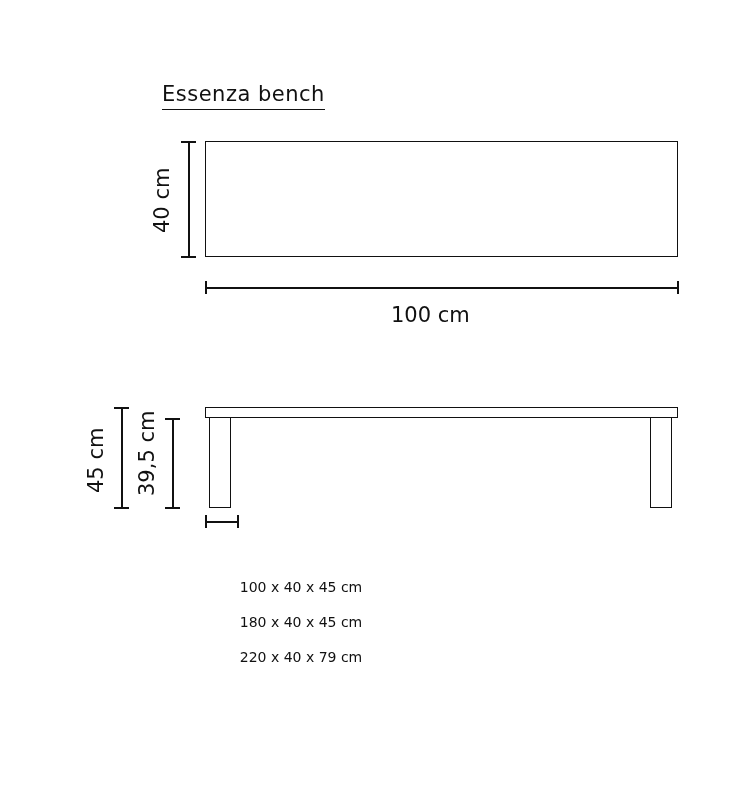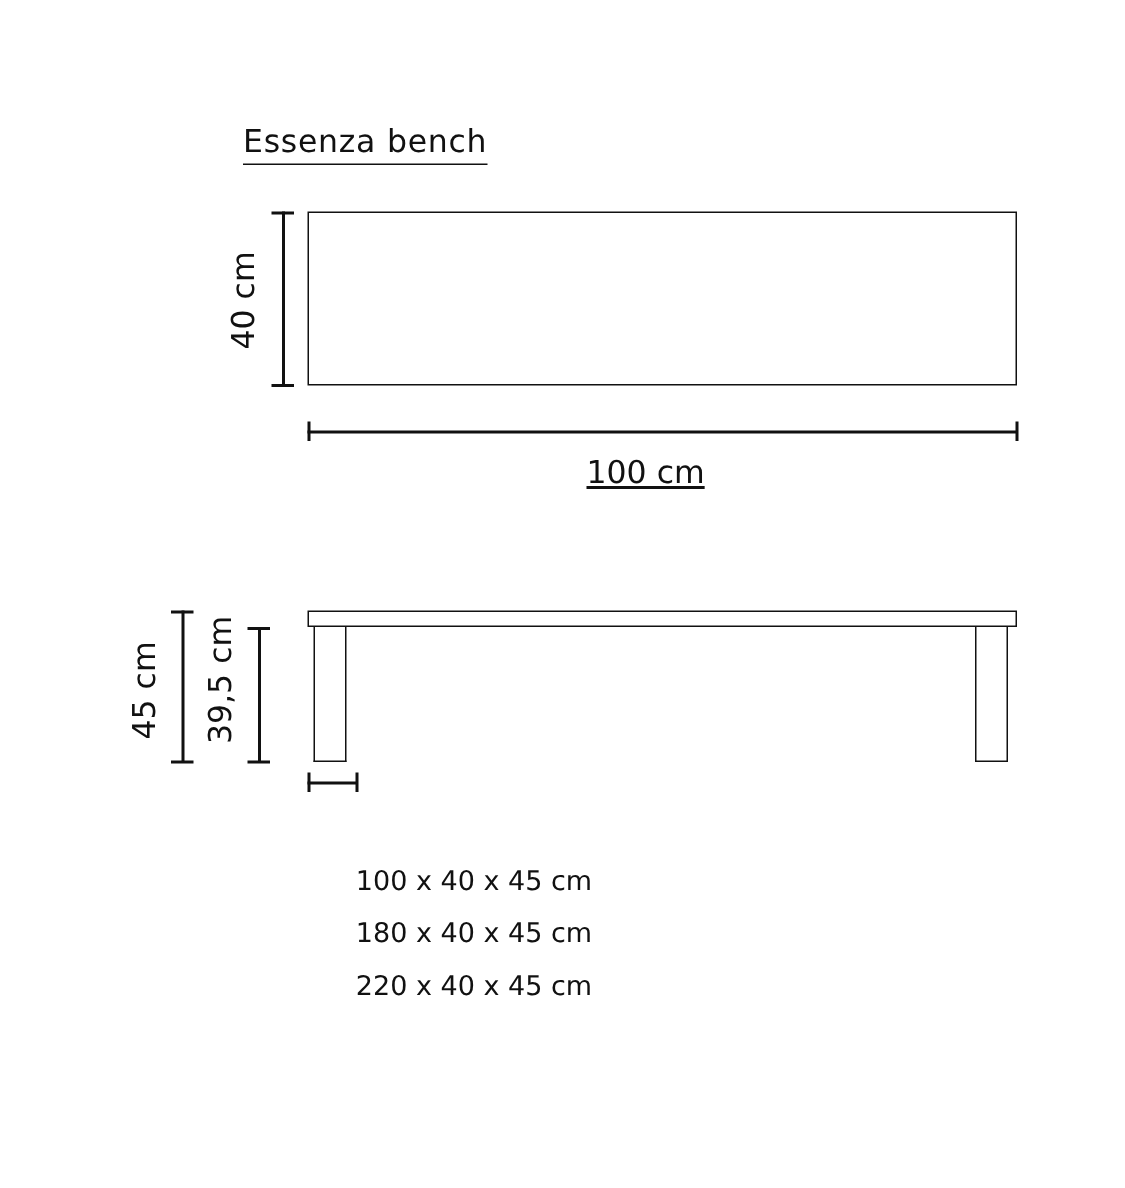--- a/index.html
+++ b/index.html
@@ -62,25 +62,25 @@
     white-space: nowrap;
   }
   .vert {
     writing-mode: vertical-rl;
     transform: rotate(180deg);
     text-align: center;
   }
 
   .dimlist {
     position: absolute;
-    left: 16px;
+    left: 1px;
     top: 570px;
     width: 600px;
     text-align: center;
-    font-size: 18px;
+    font-size: 14px;
     line-height: 35px;
     color: #111;
   }
   .dimlist div { white-space: nowrap; }
 
   
   .seat-top {
     position: absolute;
     left: 205px;
     top: 407px;
@@ -113,21 +113,21 @@
   <div class="top-rect"></div>
 
   <div class="ln v" style="left:188px; top:141px; height:117px;"></div>
   <div class="ln h" style="left:181px; top:141px; width:15px;"></div>
   <div class="ln h" style="left:181px; top:256px; width:15px;"></div>
   <div class="lbl vert" style="left:150px; top:152px; height:96px;">40 cm</div>
 
   <div class="ln h" style="left:205px; top:287px; width:473px;"></div>
   <div class="ln v" style="left:205px; top:281px; height:13px;"></div>
   <div class="ln v" style="left:677px; top:281px; height:13px;"></div>
-  <div class="lbl" style="left:391px; top:303px;text-decoration:underline;">100 cm</div>
+  <div class="lbl" style="left:391px; top:303px;">100 cm</div>
 
   <div class="seat-top"></div>
   <div class="leg leg-left"></div>
   <div class="leg leg-right"></div>
 
   <div class="ln v" style="left:172px; top:418px; height:90px;"></div>
   <div class="ln h" style="left:165px; top:418px; width:15px;"></div>
   <div class="ln h" style="left:165px; top:507px; width:15px;"></div>
   <div class="lbl vert" style="left:135px; top:397px; height:112px;">39,5 cm</div>
 
@@ -136,16 +136,16 @@
   <div class="ln h" style="left:114px; top:507px; width:15px;"></div>
   <div class="lbl vert" style="left:84px; top:412px; height:96px;">45 cm</div>
 
   <div class="ln h" style="left:205px; top:521px; width:33px;"></div>
   <div class="ln v" style="left:205px; top:515px; height:13px;"></div>
   <div class="ln v" style="left:237px; top:515px; height:13px;"></div>
 
   <div class="dimlist">
     <div>100 x 40 x 45 cm</div>
     <div>180 x 40 x 45 cm</div>
-    <div>220 x 40 x 45 cm</div>
+    <div>220 x 40 x 79 cm</div>
   </div>
 
 </div>
 
 </body></html>

